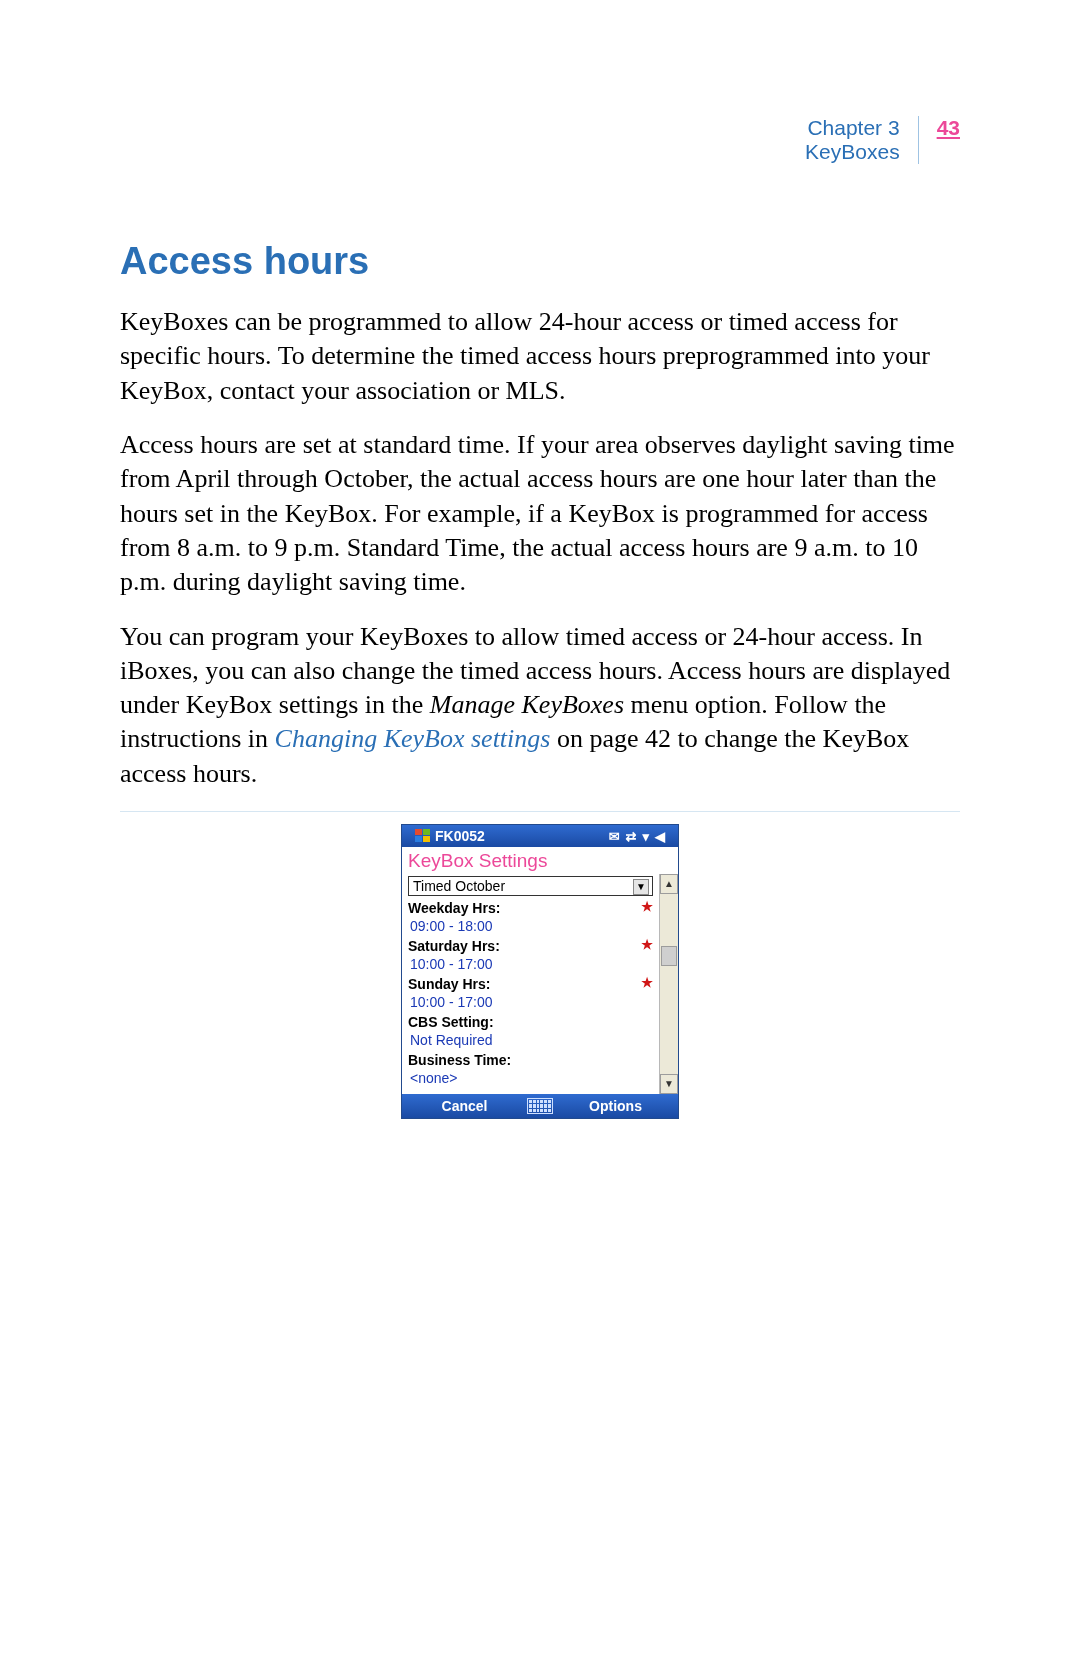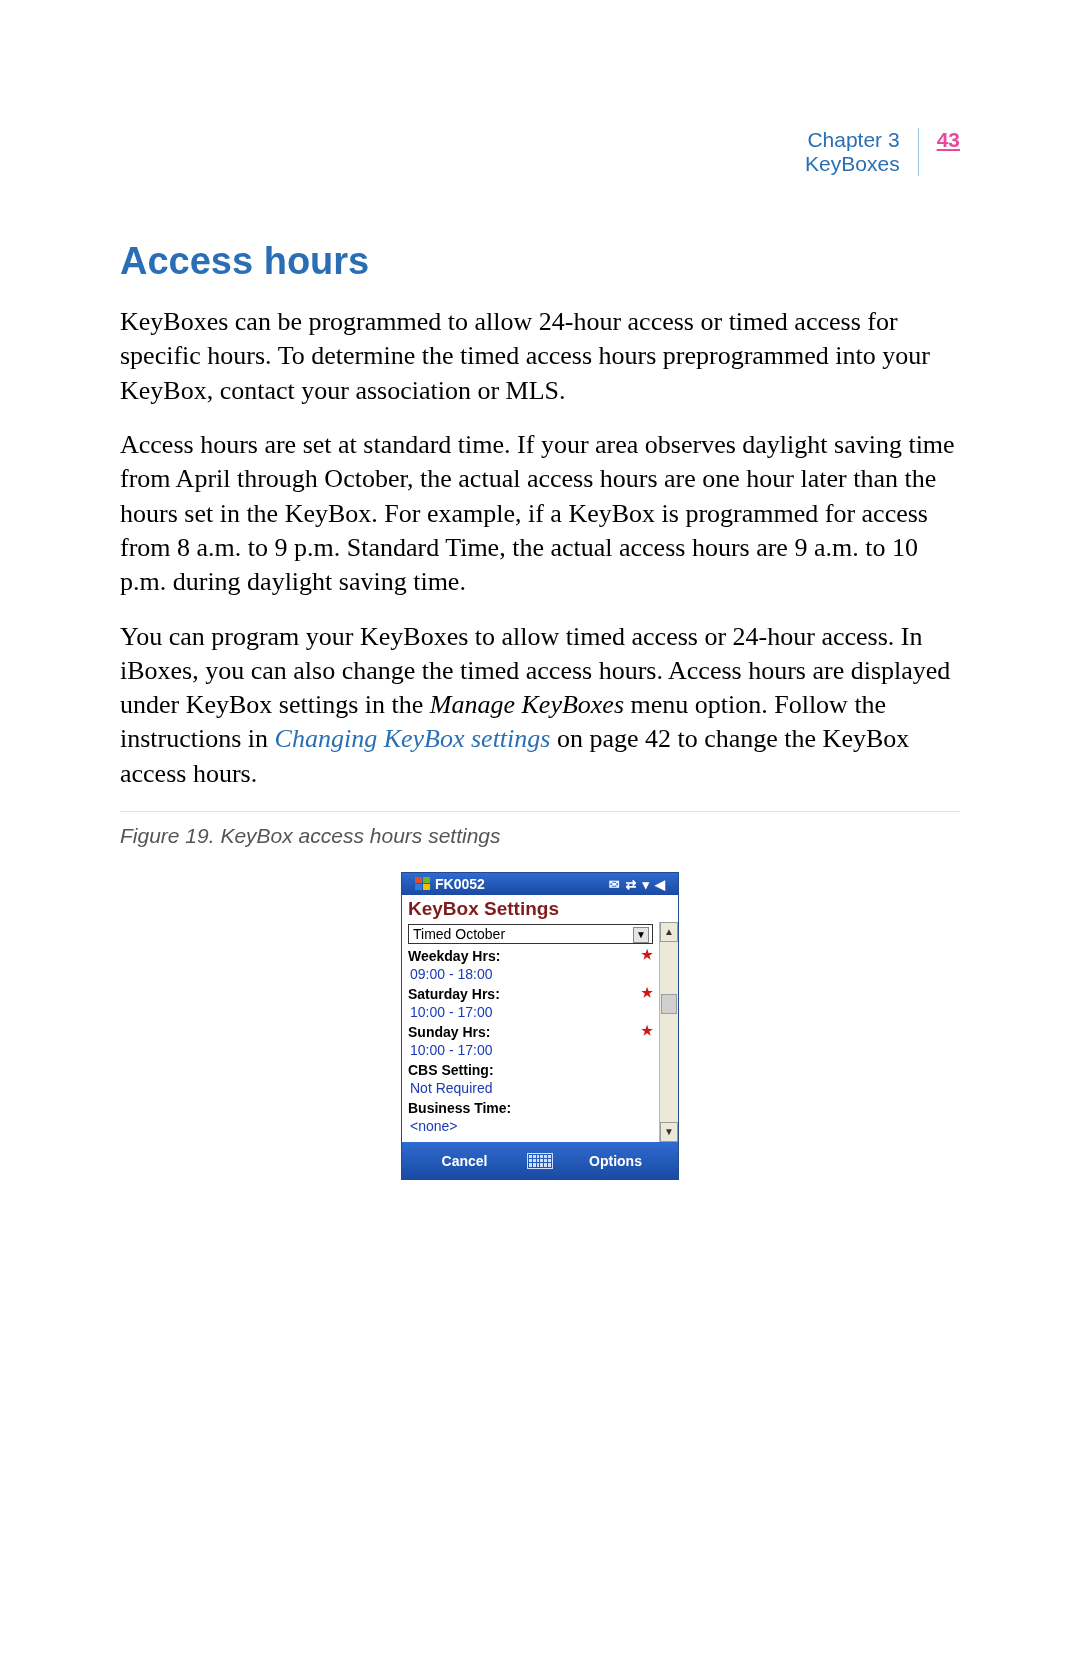--- a/index.html
+++ b/index.html
@@ -14,21 +14,21 @@
   .page {
     position: relative;
     width: 1080px;
     height: 1669px;
     box-sizing: border-box;
     padding: 120px 120px 60px 120px;
   }
   
   .runhead {
     position: absolute;
-    top: 128px;
+    top: 116px;
     right: 120px;
     display: flex;
     align-items: flex-start;
     font-family: "Trebuchet MS", Verdana, sans-serif;
     font-size: 21px;
   }
   .runhead .chap {
     color: #2a6fb5;
     text-align: right;
     padding-right: 18px;
@@ -106,23 +106,23 @@
   }
   .dev-title .logo span { display:block; }
   .dev-title .logo .r { background:#e34b2e; }
   .dev-title .logo .g { background:#6eb820; }
   .dev-title .logo .b { background:#2a7de1; }
   .dev-title .logo .y { background:#f3c000; }
   .dev-title .spacer { flex:1; }
   .dev-title .tray { display:flex; gap:6px; }
   .dev-title .tray span { font-size:13px; line-height:1; }
   .dev-heading {
-    color: #7f1d1d;
+    color: #ec4899;
     font-size: 19px;
-    font-weight: 700;
+    font-weight: 400;
     padding: 3px 6px 2px 6px;
     font-family: Tahoma, Verdana, sans-serif;
   }
   .dev-body {
     display: flex;
   }
   .dev-list {
     flex: 1;
     padding: 2px 6px 4px 6px;
   }
@@ -178,21 +178,21 @@
   .sb-track { flex:1; position:relative; }
   .sb-thumb {
     position:absolute; left:1px; right:1px; top:52px; height:18px;
     background:#cfcfcf; border:1px solid #9c9c9c;
   }
   .dev-footer {
     display:flex;
     align-items:center;
     background: linear-gradient(#2f6bd0, #1a4aa3);
     color:#fff;
-    height:37px;
+    height:24px;
     font-weight:bold;
     font-size:14px;
   }
   .dev-footer .fbtn { flex:1; text-align:center; }
   .dev-footer .kbd {
     width:26px; height:16px;
     border:1px solid #cfe0ff;
     display:grid;
     grid-template-columns: repeat(6,1fr);
     grid-template-rows: repeat(3,1fr);
@@ -222,21 +222,20 @@
     <p class="body">KeyBoxes can be programmed to allow 24-hour access or timed access for specific hours.  To determine the timed access hours preprogrammed into your KeyBox, contact your association or MLS.</p>
 
     <p class="body">Access hours are set at standard time.  If your area observes daylight saving time from April through October, the actual access hours are one hour later than the hours set in the KeyBox.  For example, if a KeyBox is programmed for access from 8 a.m. to 9 p.m. Standard Time, the actual access hours are 9 a.m. to 10 p.m. during daylight saving time.</p>
 
     <p class="body">
       <span>You can program your KeyBoxes to allow timed access or 24-hour access.  In iBoxes, you can also change the timed access hours.  Access hours are displayed under KeyBox settings in the </span><em>Manage KeyBoxes</em><span> menu option.  Follow the instructions in </span><a href="#" class="xref">Changing KeyBox settings</a><span> on page 42 to change the KeyBox access hours.</span>
     </p>
 
     <hr class="rule">
 
-    <p class="figcap">Figure 19.  KeyBox access hours settings</p>
 
     <div class="device">
       <div class="dev-title">
         <span class="logo">
           <span class="r"></span>
             <span class="g"></span>
             <span class="b"></span>
             <span class="y"></span>
         </span>
         <span>FK0052</span>

